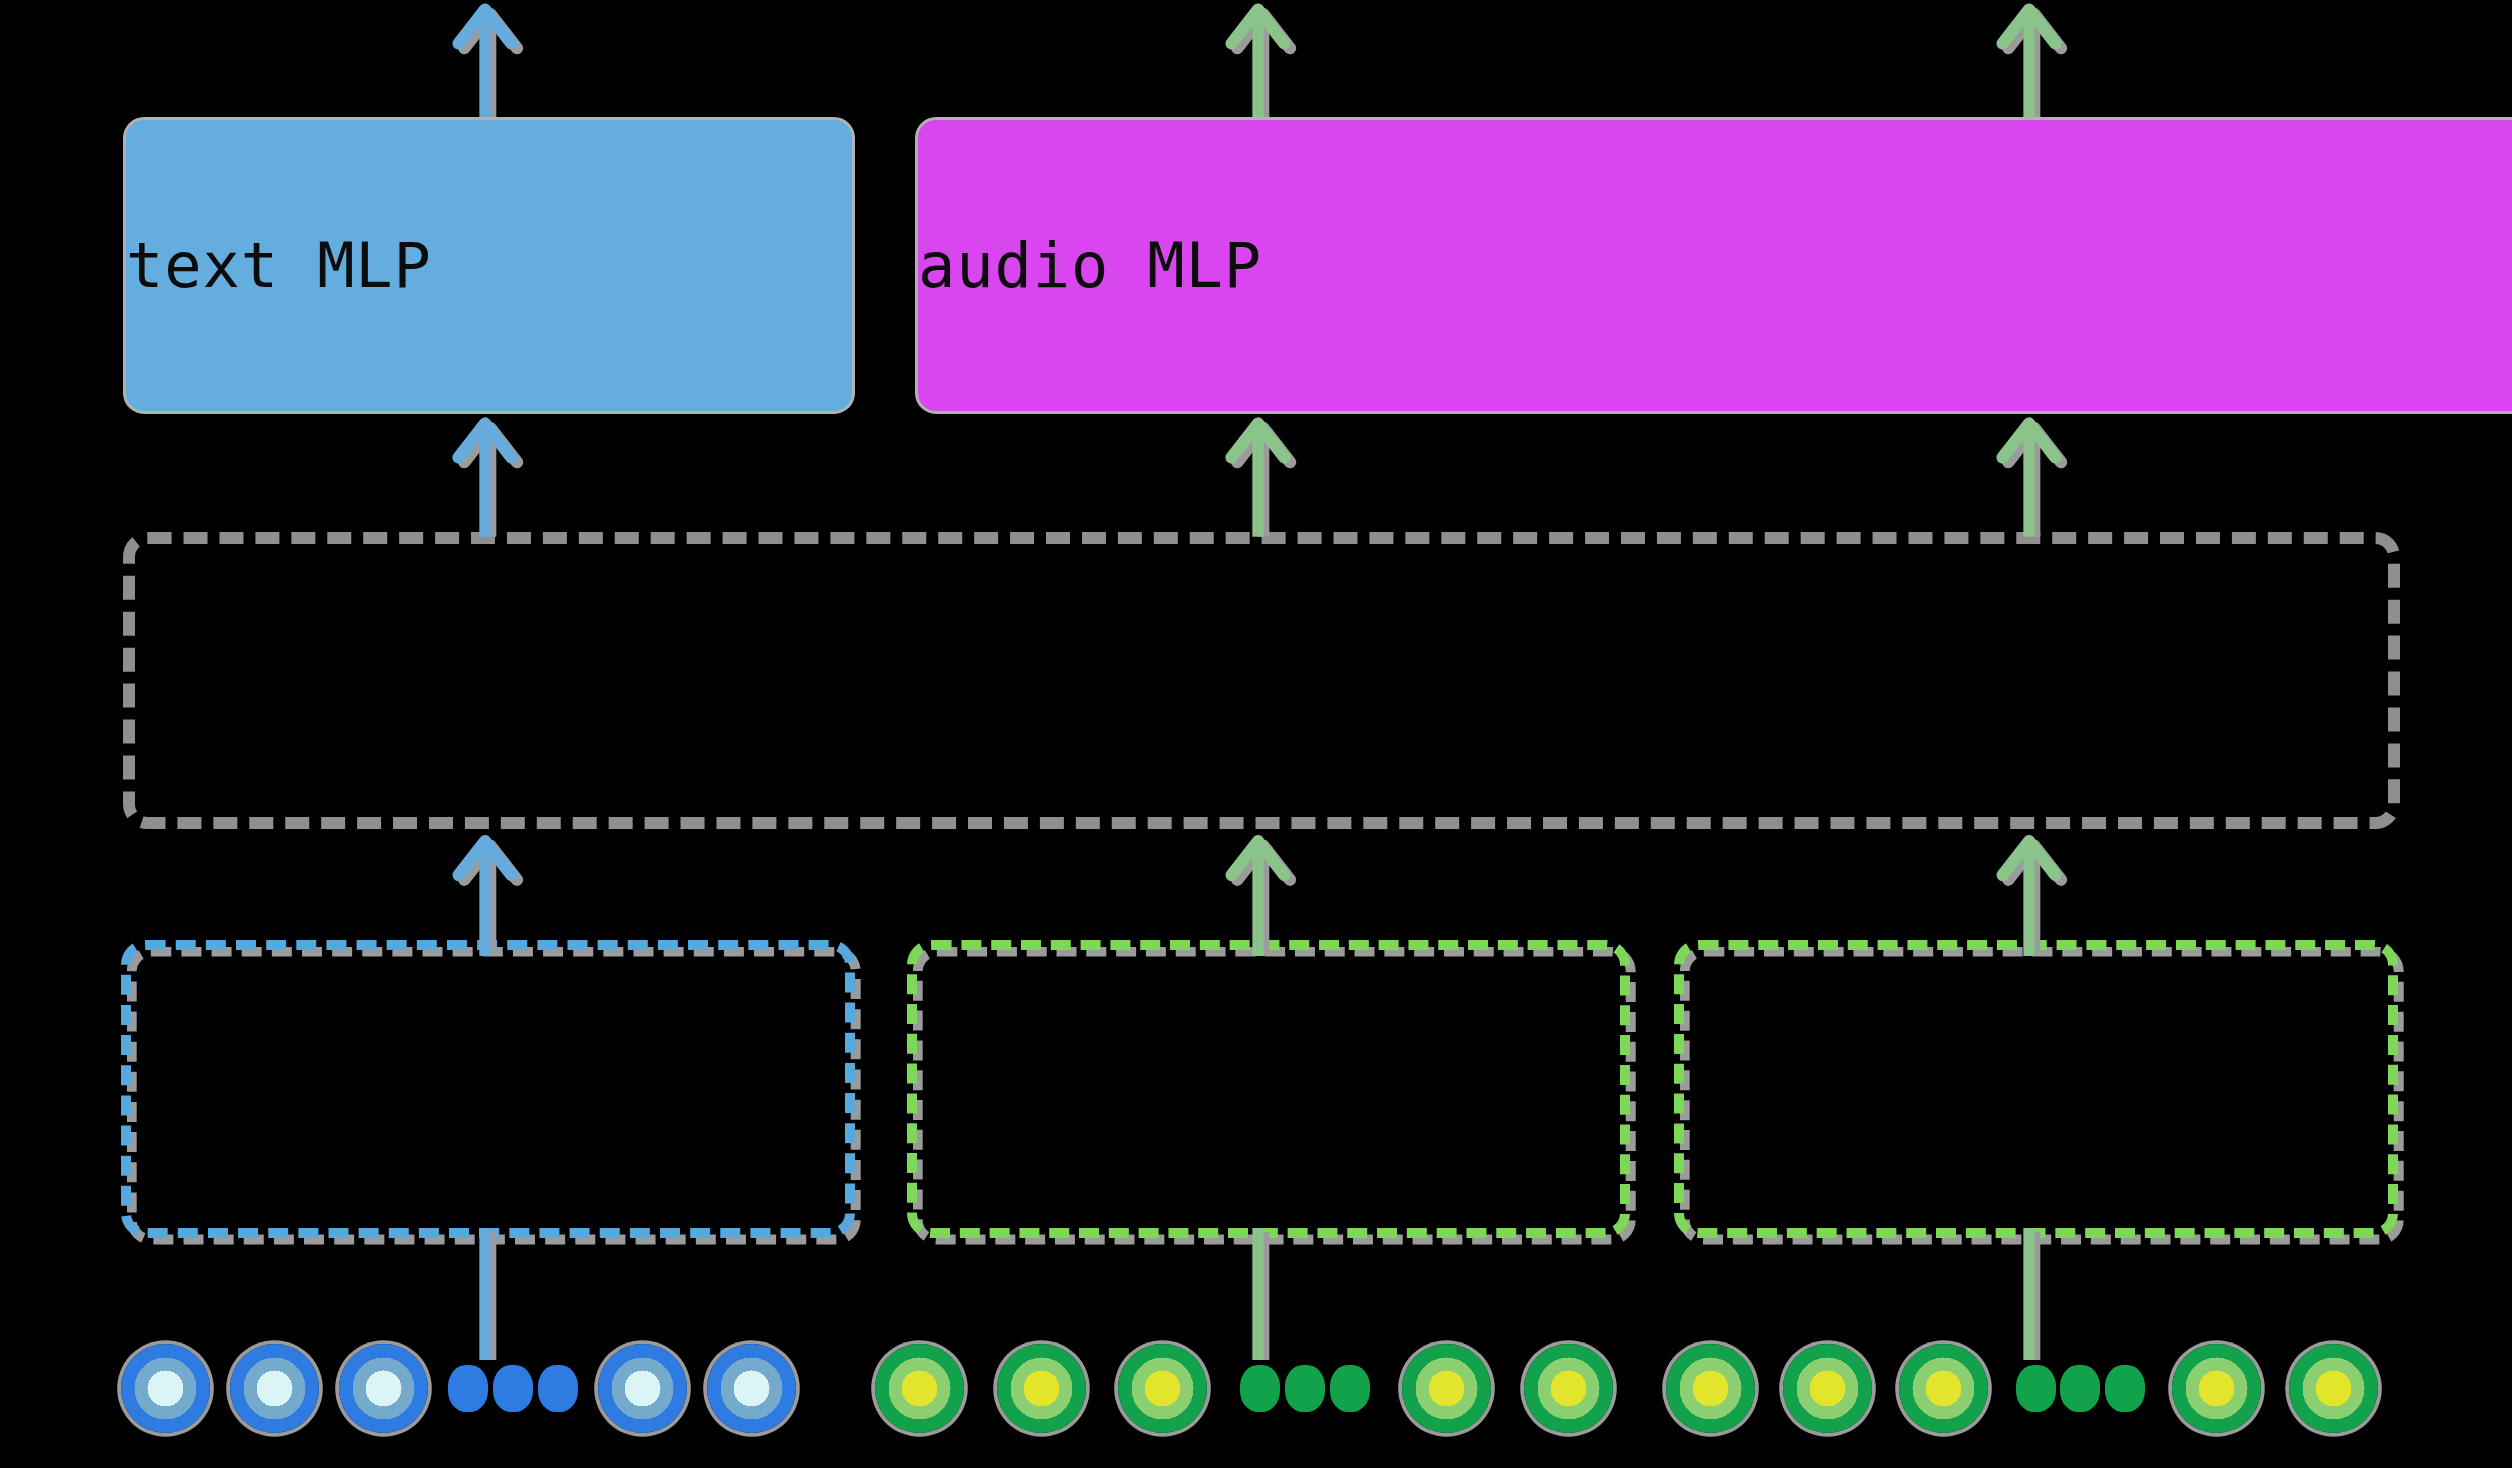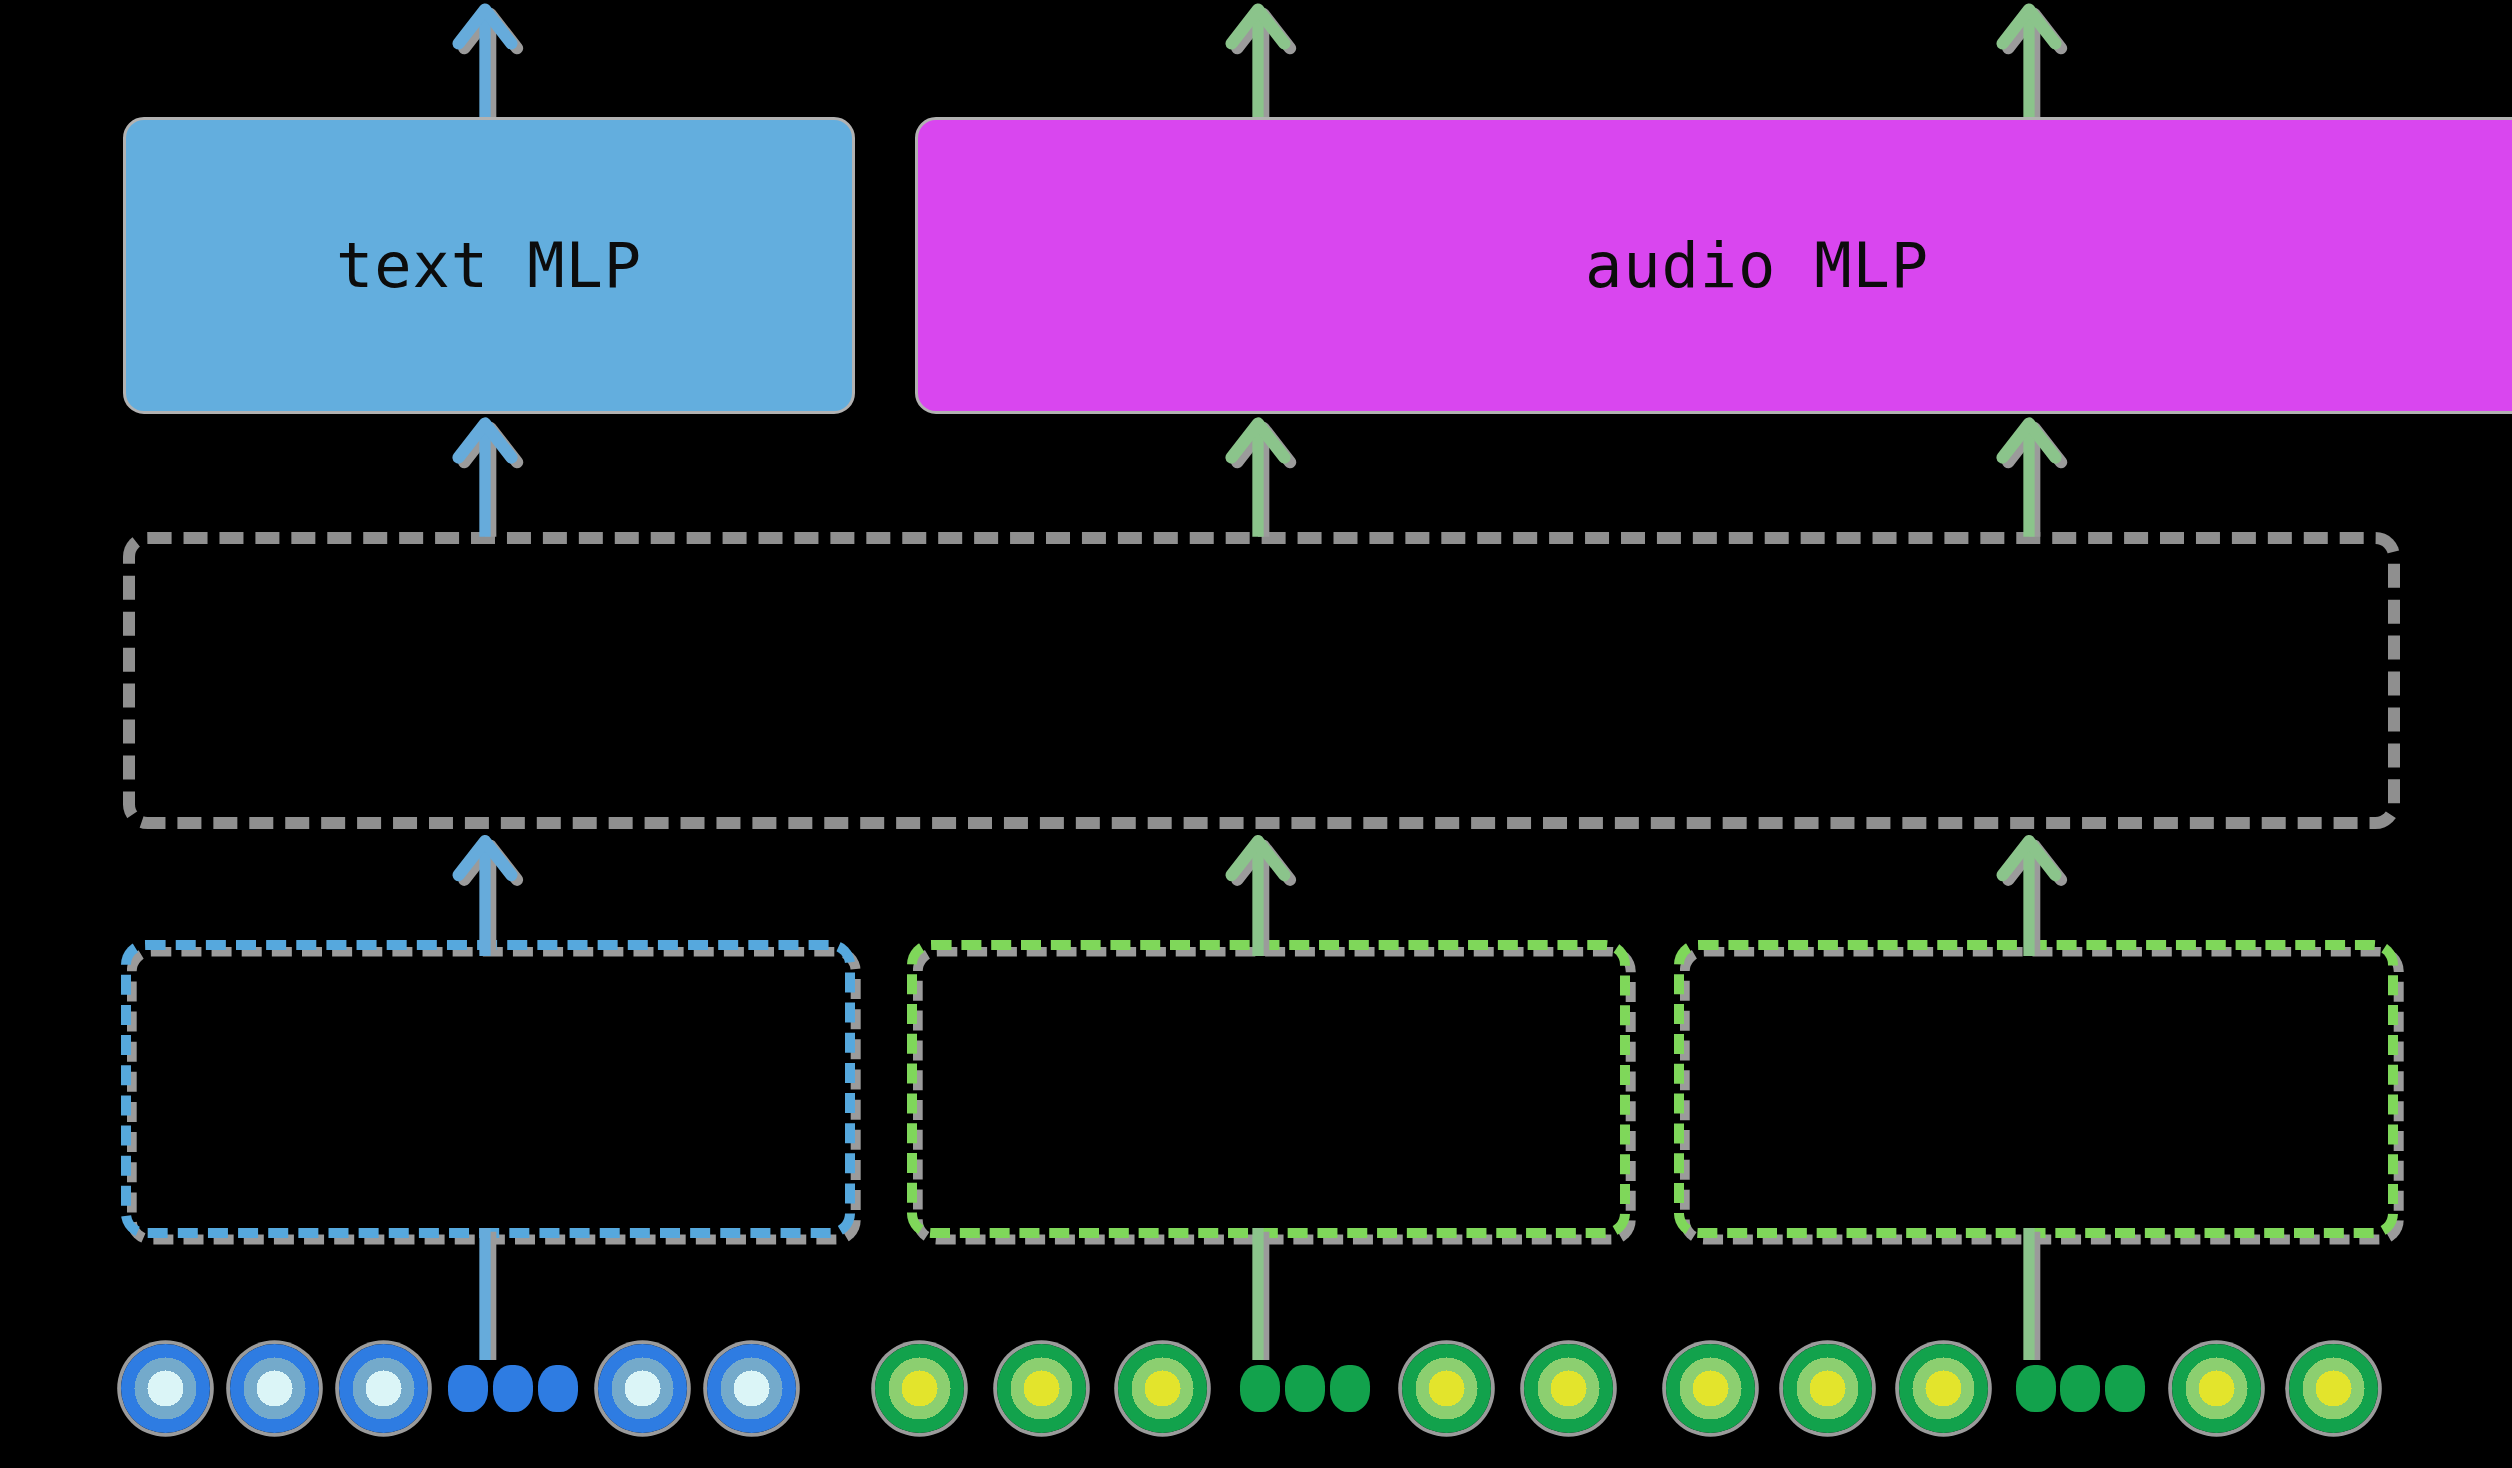--- a/index.html
+++ b/index.html
@@ -14,21 +14,20 @@
 
   
   .mlp-box {
     position: absolute;
     top: 117px;
     height: 297px;
     border: 3.8px solid #b2b2b2;
     border-radius: 21px;
     display: flex;
     align-items: center;
-    justify-content: center;
     box-sizing: border-box;
   }
   .mlp-box.text  { left: 123px; width: 732px;  background: #63aede; }
   .mlp-box.audio { left: 915px; width: 1684px; background: #d946ef; }
   .mlp-label {
     font-size: 62px;
     color: #0c0c0c;
     letter-spacing: 0.9px;
     white-space: pre;
   }

